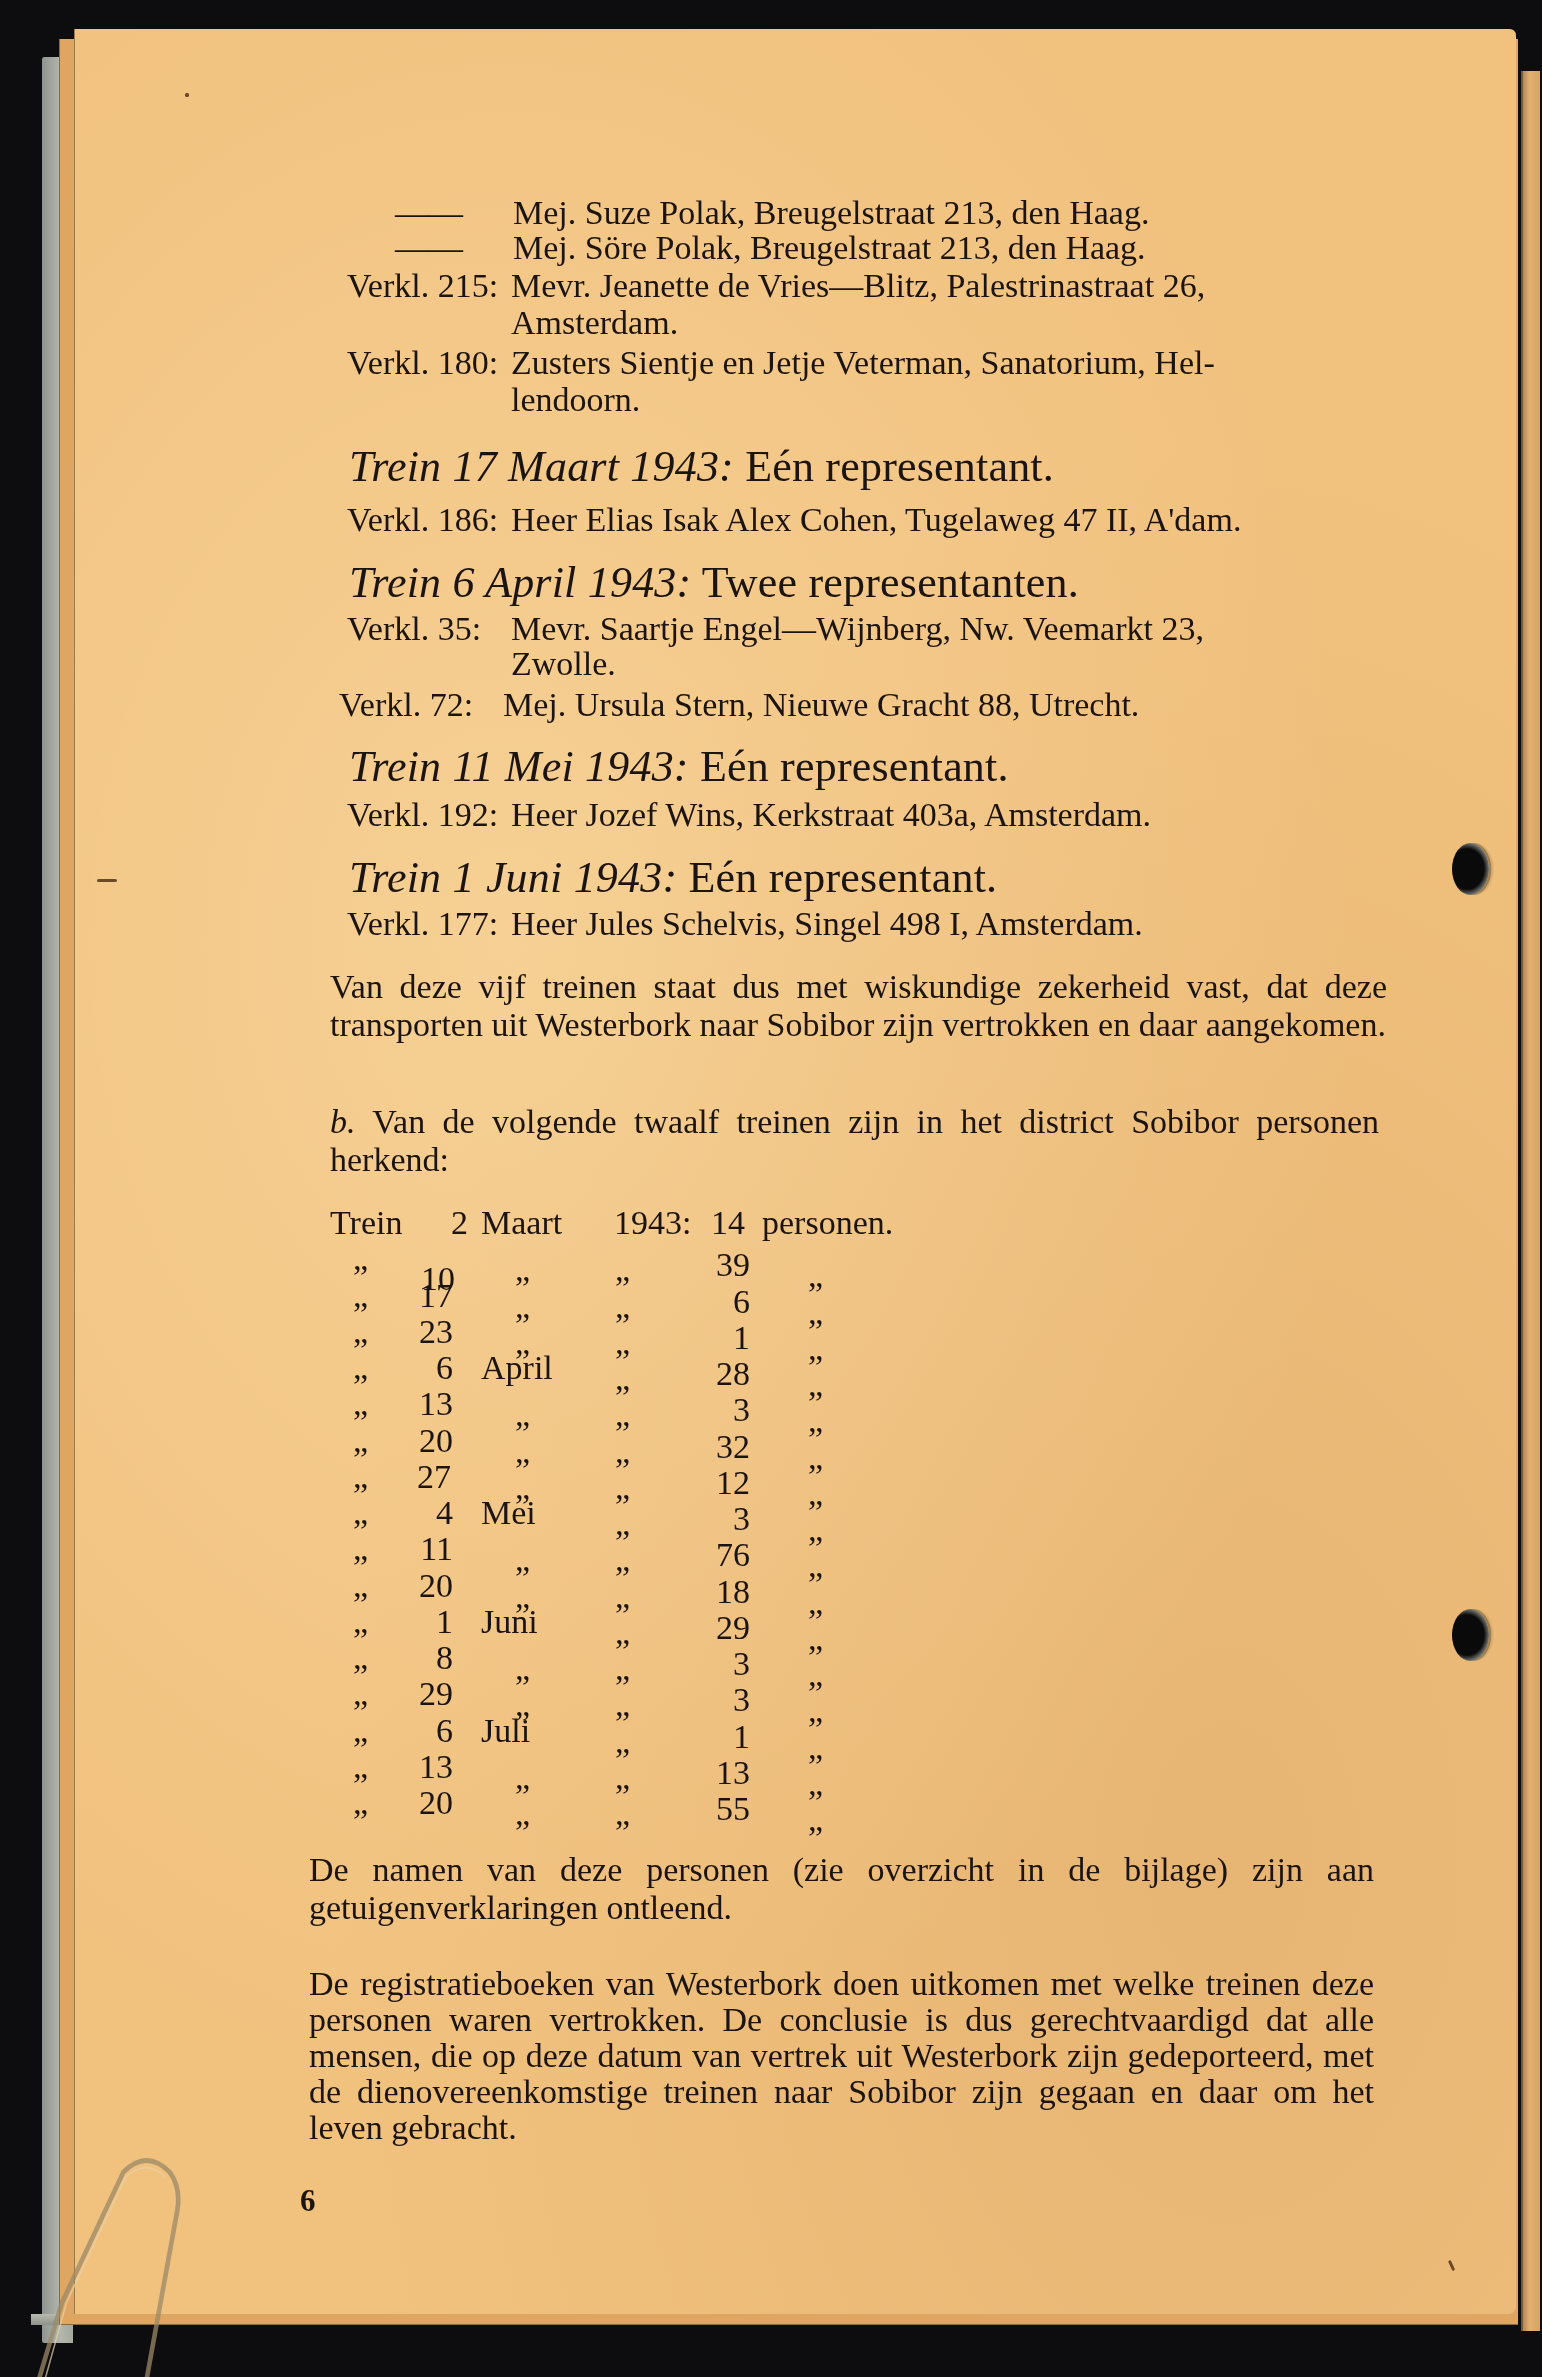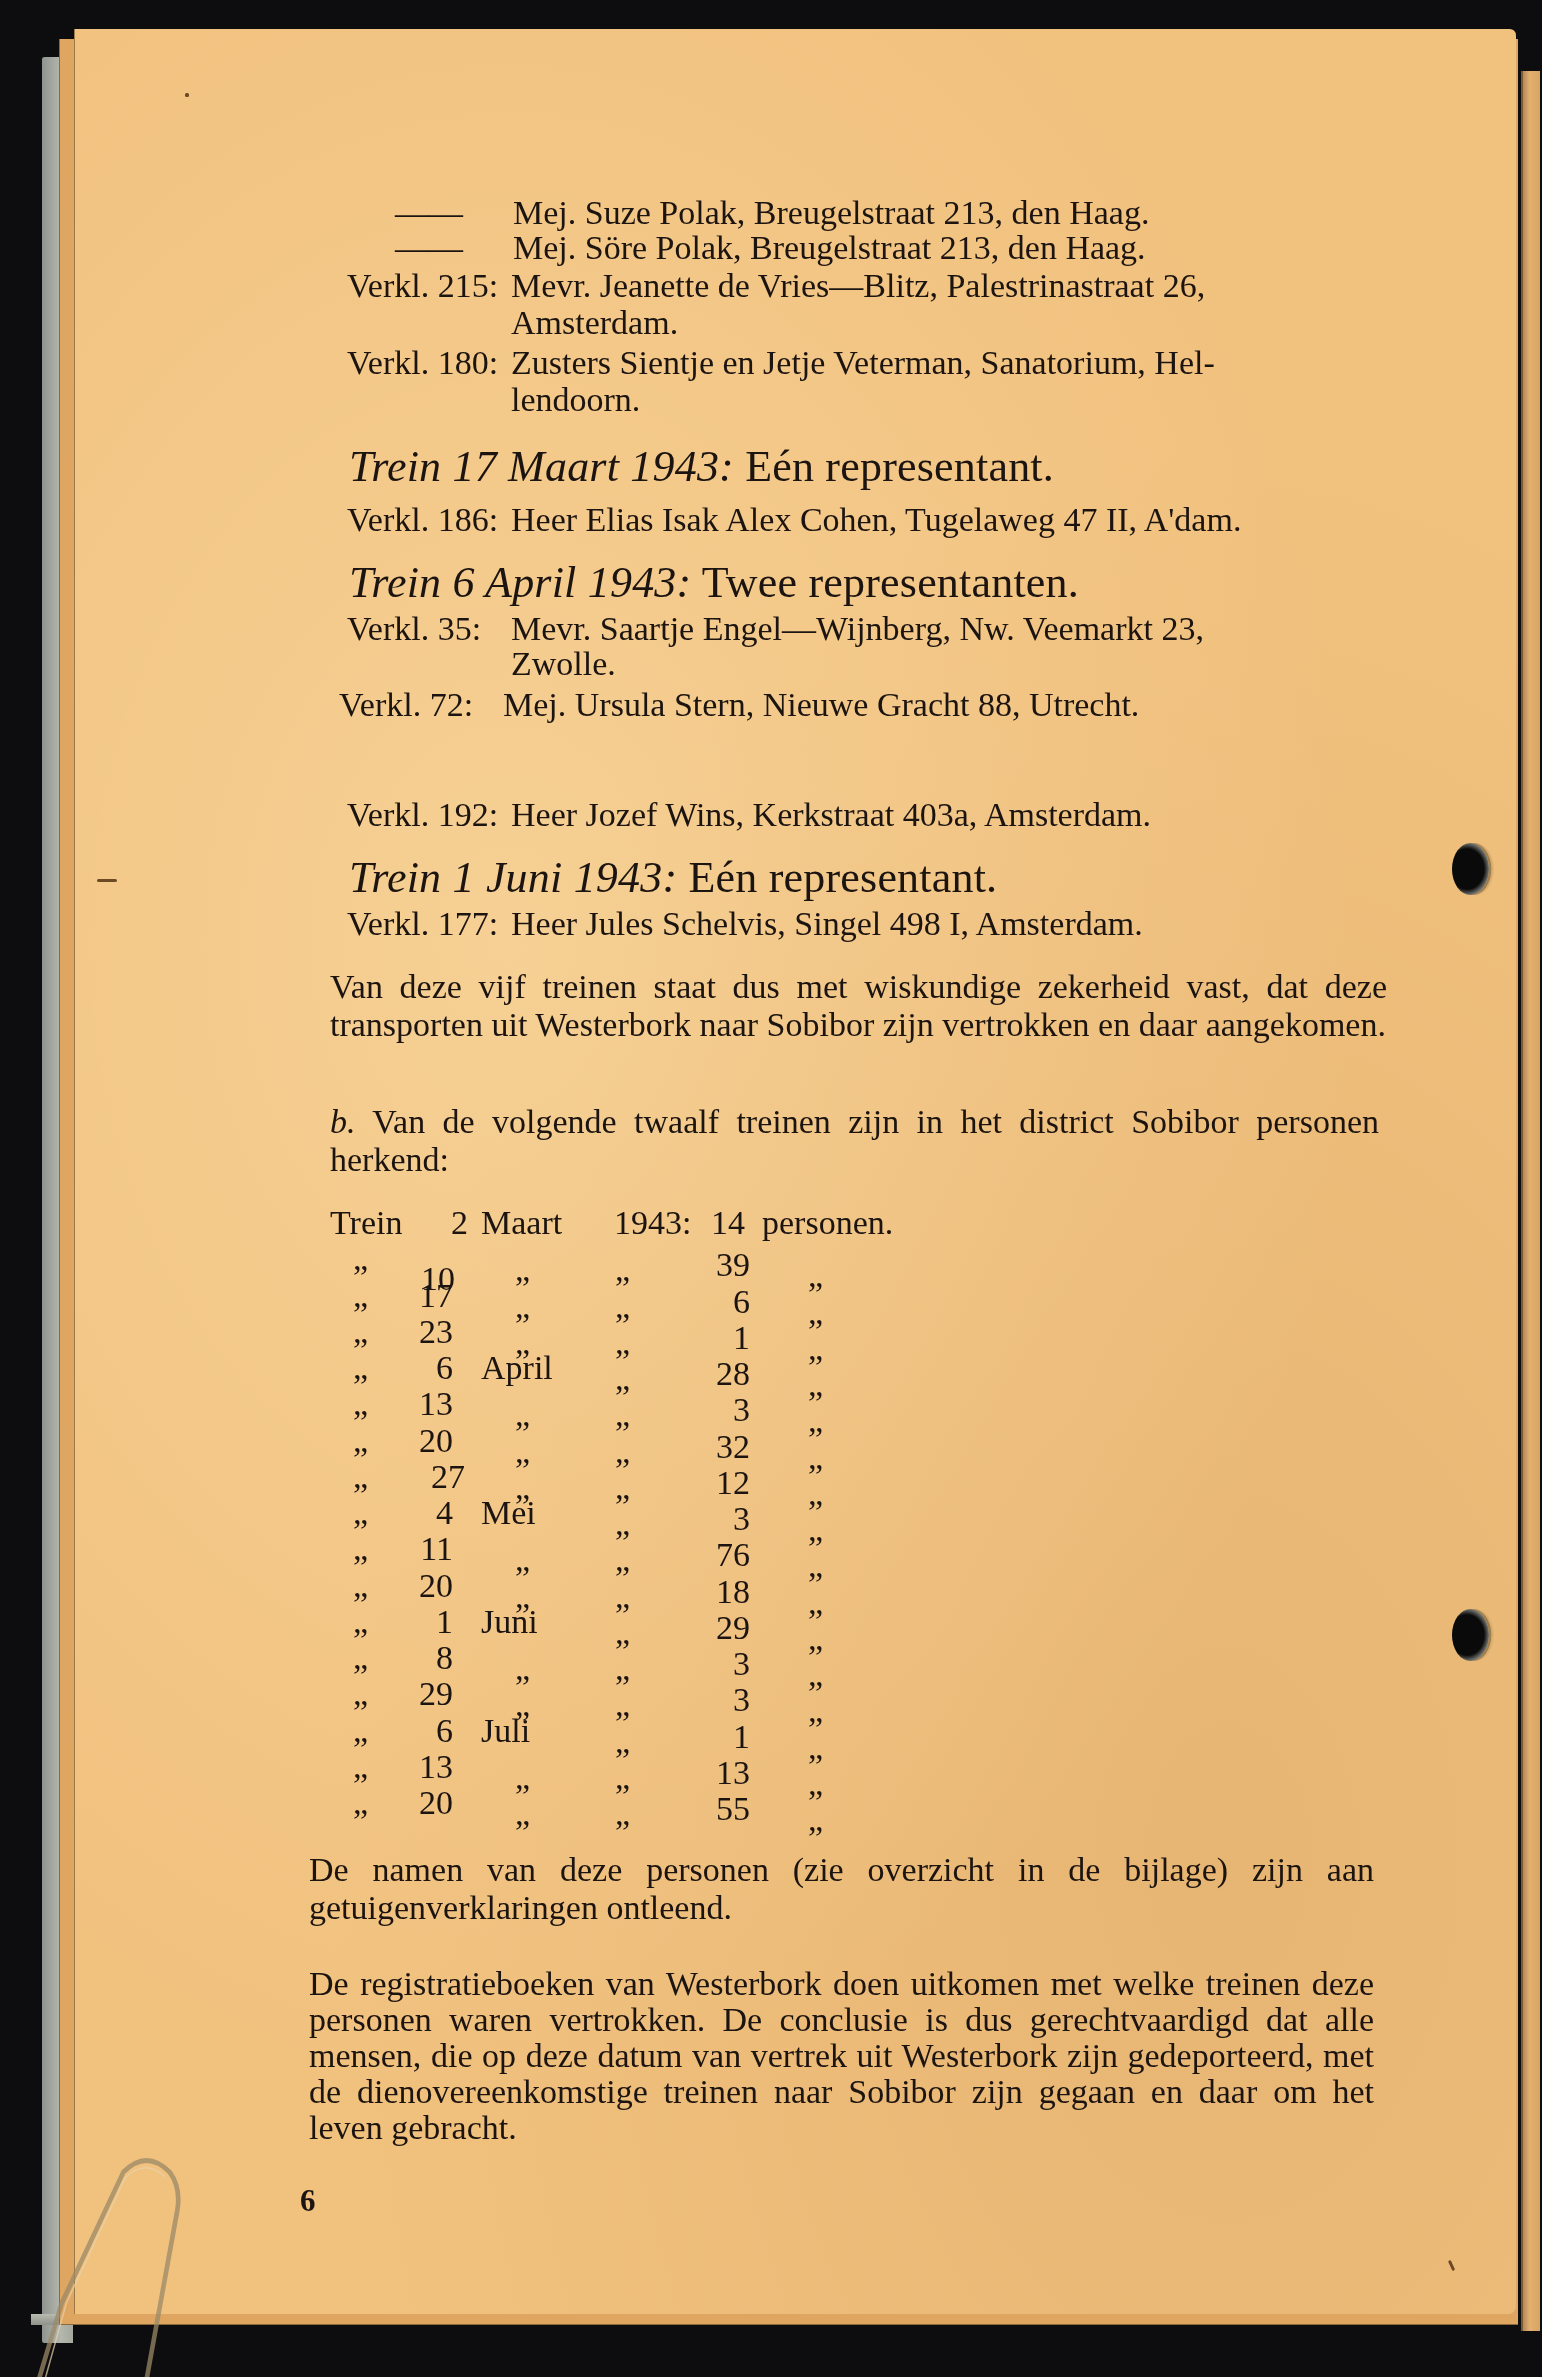--- a/index.html
+++ b/index.html
@@ -121,20 +121,24 @@
   <div class="entry" style="left:347px;top:609px;width:1157px;height:85px;">
     <span class="lab">Verkl.  35:</span>
     <span class="txt" style="left:164px;white-space:nowrap;">Mevr. Saartje Engel—Wijnberg, Nw. Veemarkt 23,</span>
     <span class="txt" style="left:164px;top:35px;">Zwolle.</span>
   </div>
   <div class="entry" style="left:339px;top:685px;width:1157px;height:40px;">
     <span class="lab">Verkl.  72:</span>
     <span class="txt" style="left:164px;white-space:nowrap;">Mej. Ursula Stern, Nieuwe Gracht 88, Utrecht.</span>
   </div>
 
+  <div class="line" style="left:349px;top:747px;">
+    <span class="it">Trein 11 Mei 1943:</span>
+    <span>Eén representant.</span>
+  </div>
   <div class="entry" style="left:347px;top:795px;width:1157px;height:40px;">
     <span class="lab">Verkl. 192:</span>
     <span class="txt" style="left:164px;white-space:nowrap;">Heer Jozef Wins, Kerkstraat 403a, Amsterdam.</span>
   </div>
 
   <div class="line" style="left:349px;top:858px;">
     <span class="it">Trein 1 Juni 1943:</span>
     <span>Eén representant.</span>
   </div>
   <div class="entry" style="left:347px;top:904px;width:1157px;height:40px;">
@@ -201,21 +205,21 @@
     <div class="trow" style="top:218px;">
       <span style="left:23px;">„</span>
       <span class="c-day" style="left:54px;">20</span>
       <span style="left:185px;top:10.8px;">„</span>
       <span style="left:285px;top:10.8px;">„</span>
       <span class="c-cnt" style="left:358px;top:6.2px;">32</span>
       <span style="left:478px;top:17px;">„</span>
     </div>
     <div class="trow" style="top:254px;">
       <span style="left:23px;">„</span>
-      <span class="c-day" style="left:66px;">27</span>
+      <span class="c-day" style="left:52px;">27</span>
       <span style="left:185px;top:10.8px;">„</span>
       <span style="left:285px;top:10.8px;">„</span>
       <span class="c-cnt" style="left:358px;top:6.2px;">12</span>
       <span style="left:478px;top:17px;">„</span>
     </div>
     <div class="trow" style="top:290px;">
       <span style="left:23px;">„</span>
       <span class="c-day" style="left:54px;">4</span>
       <span style="left:151px;">Mei</span>
       <span style="left:285px;top:10.8px;">„</span>

